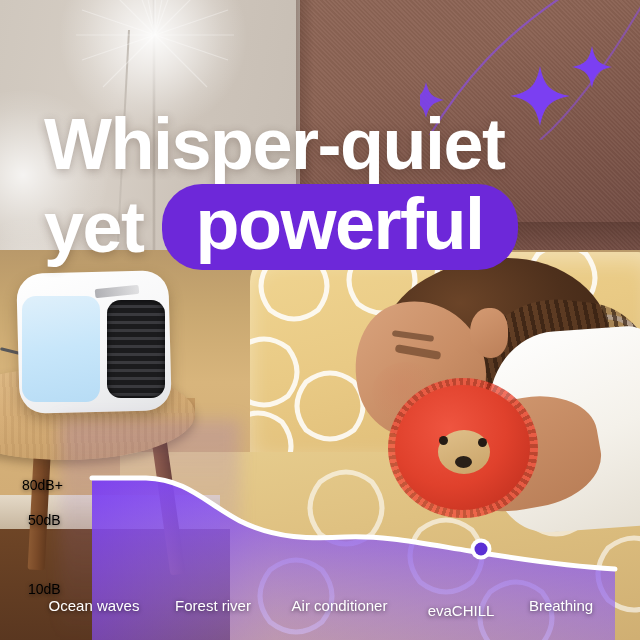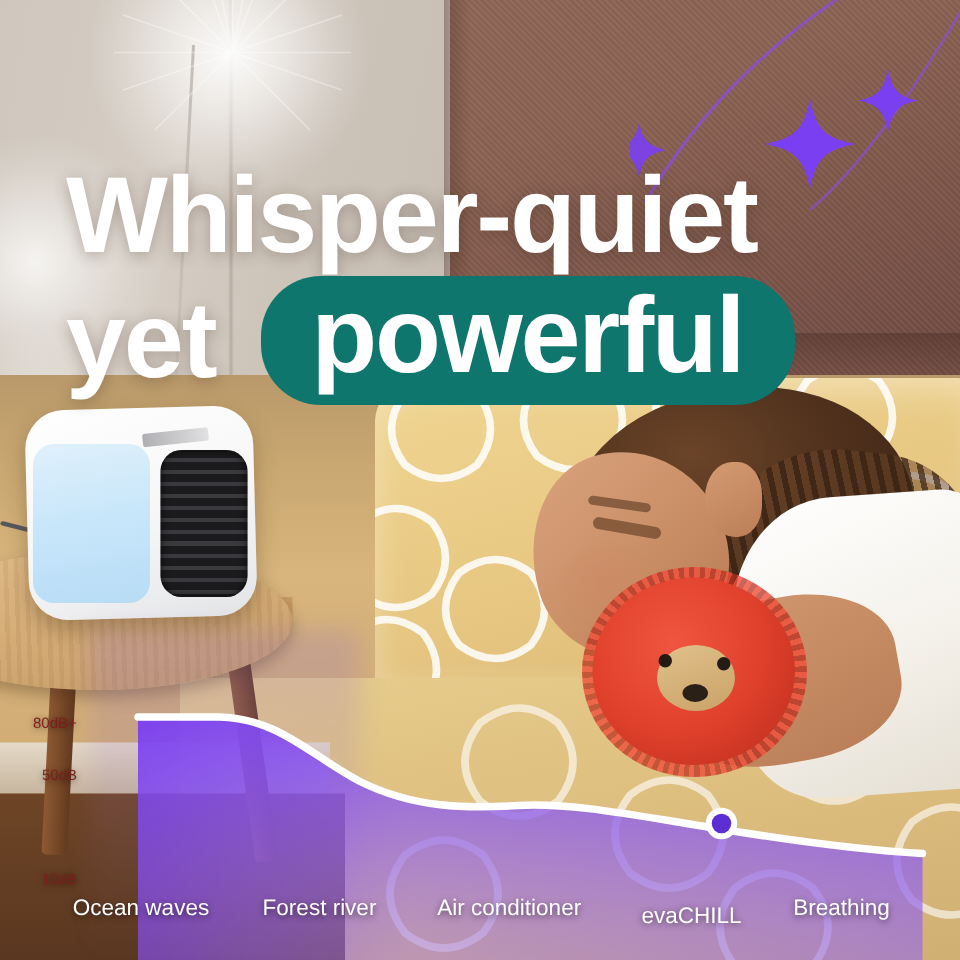--- a/index.html
+++ b/index.html
@@ -210,39 +210,39 @@
   }
 
   
   .headline {
     position:absolute; left:44px; top:104px; width:600px;
     font-weight:700; font-size:72px; line-height:80px;
     color:#ffffff; letter-spacing:-1.5px;
     text-shadow:0 2px 10px rgba(60,40,30,.30);
     white-space:nowrap;
   }
-  .hl-line2 { position:absolute; left:44px; top:184px; display:flex; align-items:center; gap:12px;justify-content:center; }
+  .hl-line2 { position:absolute; left:44px; top:184px; display:flex; align-items:center; gap:0;justify-content:center; }
   .hl-yet {
     font-weight:700; font-size:72px; line-height:80px; color:#fff;
     letter-spacing:-1.5px; text-shadow:0 2px 10px rgba(60,40,30,.30);
     padding-right:18px;
   }
   .pill {
-    background:#0f766e;
+    background:#6d28d9;
     border-radius:40px;
     padding:4px 34px 10px 34px;
     font-weight:700; font-size:72px; line-height:72px;
     color:#fff; letter-spacing:-1.5px;
     display:inline-block;
   }
 
   
   .chart { left:0; top:455px; width:640px; height:185px; }
   .ylabel {
-    position:absolute; color:#7f1d1d; font-size:10px; font-weight:500;
+    position:absolute; color:#000000; font-size:14px; font-weight:500;
     text-shadow:0 1px 4px rgba(0,0,0,.55);
     white-space:nowrap;
   }
   .yl-0 { left:22px; top:477px; }
   .yl-1 { left:28px; top:512px; }
   .yl-2 { left:28px; top:581px; }
   .xlabels {
     position:absolute; left:0; top:591px; width:640px;
     display:flex; justify-content:flex-start; align-items:center;
   }

